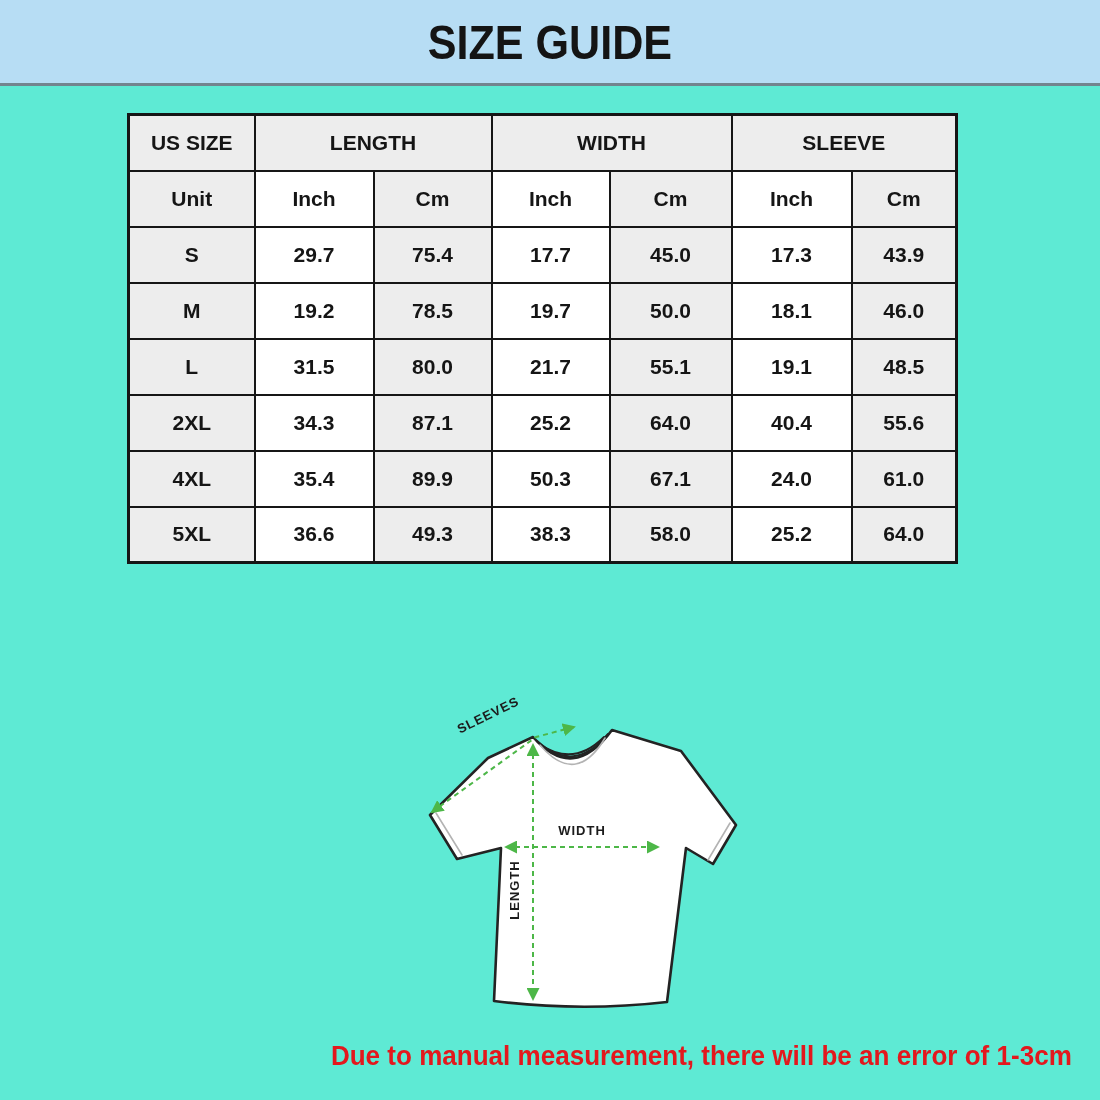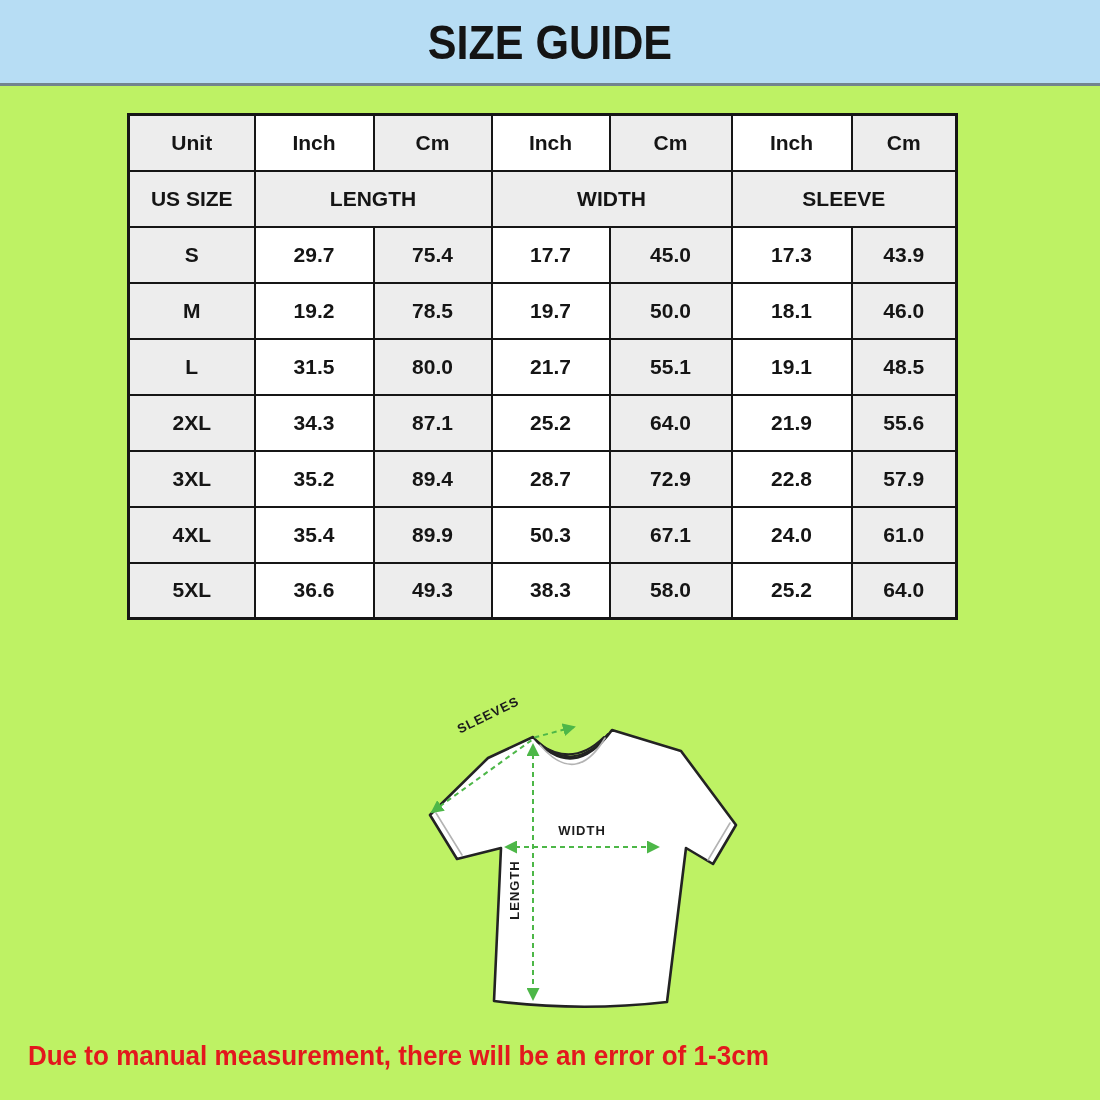--- a/index.html
+++ b/index.html
@@ -1,21 +1,21 @@
 <!DOCTYPE html>
 <html style="--banner-bg: #b7ddf4; --banner-edge: #73848e; --cell-gray: #ededed; --cell-white: #ffffff; --table-border: #161616; --text-dark: #1b1b1b; --arrow-green: #4db748; --shirt-outline: #232323; --shirt-seam: #b3b3b3; --footnote-red: #e3181d;"><head>
 <meta charset="utf-8">
 <style>
   * { margin: 0; padding: 0; box-sizing: border-box; }
   html, body { background: #ffffff; }
   .page {
     position: relative;
     width: 1100px;
     height: 1100px;
-    background: #bef264;
+    background: #5eead4;
     overflow: hidden;
     font-family: "Liberation Sans", sans-serif;
     color: var(--text-dark, #1b1b1b);
   }
 
   
   .banner {
     position: absolute;
     left: 0; top: 0;
     width: 1100px; height: 86px;
@@ -92,21 +92,21 @@
     font-weight: 700;
     letter-spacing: 1px;
     fill: #1c1c1c;
   }
 
   
   .footnote {
     position: absolute;
     left: 0; top: 1040px;
     width: 1100px;
-    text-align: left;
+    text-align: right;
   }
   .footnote-text {
     display: inline-block;
     font-size: 28px;
     font-weight: 700;
     color: var(--footnote-red, #e3181d);
     transform: scaleX(0.93);
     white-space: nowrap;
   }
 </style>
@@ -124,34 +124,34 @@
       <col style="width:126px">
         <col style="width:119px">
         <col style="width:118px">
       <col style="width:118px">
         <col style="width:122px">
         <col style="width:120px">
         <col style="width:105px">
     </colgroup>
     <thead>
       <tr>
+        <th class="gray">US SIZE</th>
+        <th class="gray" colspan="2">LENGTH</th>
+        <th class="gray" colspan="2">WIDTH</th>
+        <th class="gray" colspan="2">SLEEVE</th>
+      </tr>
+      <tr>
         <th class="gray">Unit</th>
         <th>Inch</th>
         <th class="gray">Cm</th>
         <th>Inch</th>
         <th class="gray">Cm</th>
         <th>Inch</th>
         <th class="gray">Cm</th>
       </tr>
-      <tr>
-        <th class="gray">US SIZE</th>
-        <th class="gray" colspan="2">LENGTH</th>
-        <th class="gray" colspan="2">WIDTH</th>
-        <th class="gray" colspan="2">SLEEVE</th>
-      </tr>
     </thead>
     <tbody>
       <tr>
         <td class="gray">S</td>
         <td>29.7</td>
         <td class="gray">75.4</td>
         <td>17.7</td>
         <td class="gray">45.0</td>
         <td>17.3</td>
         <td class="gray">43.9</td>
@@ -173,31 +173,22 @@
         <td class="gray">55.1</td>
         <td>19.1</td>
         <td class="gray">48.5</td>
       </tr>
       <tr>
         <td class="gray">2XL</td>
         <td>34.3</td>
         <td class="gray">87.1</td>
         <td>25.2</td>
         <td class="gray">64.0</td>
-        <td>21.9</td>
+        <td>40.4</td>
         <td class="gray">55.6</td>
-      </tr>
-      <tr>
-        <td class="gray">3XL</td>
-        <td>35.2</td>
-        <td class="gray">89.4</td>
-        <td>28.7</td>
-        <td class="gray">72.9</td>
-        <td>22.8</td>
-        <td class="gray">57.9</td>
       </tr>
       <tr>
         <td class="gray">4XL</td>
         <td>35.4</td>
         <td class="gray">89.9</td>
         <td>50.3</td>
         <td class="gray">67.1</td>
         <td>24.0</td>
         <td class="gray">61.0</td>
       </tr>

